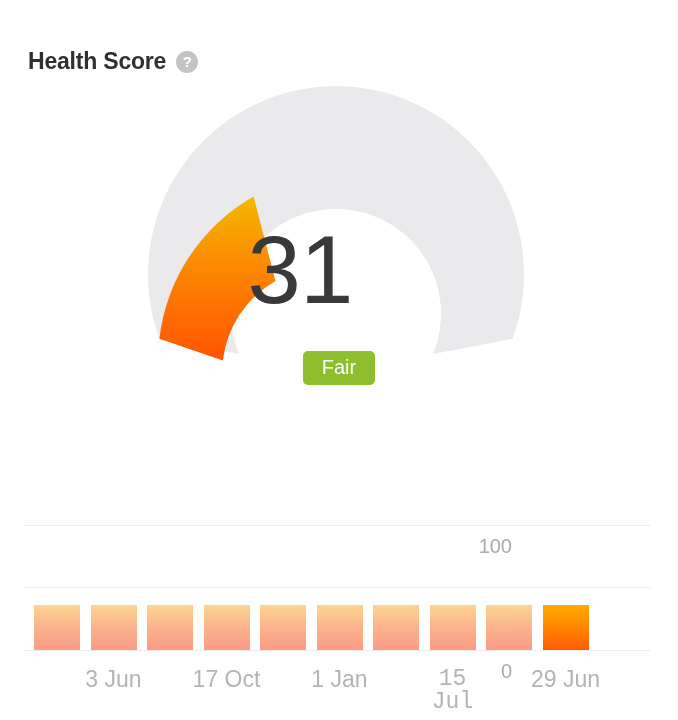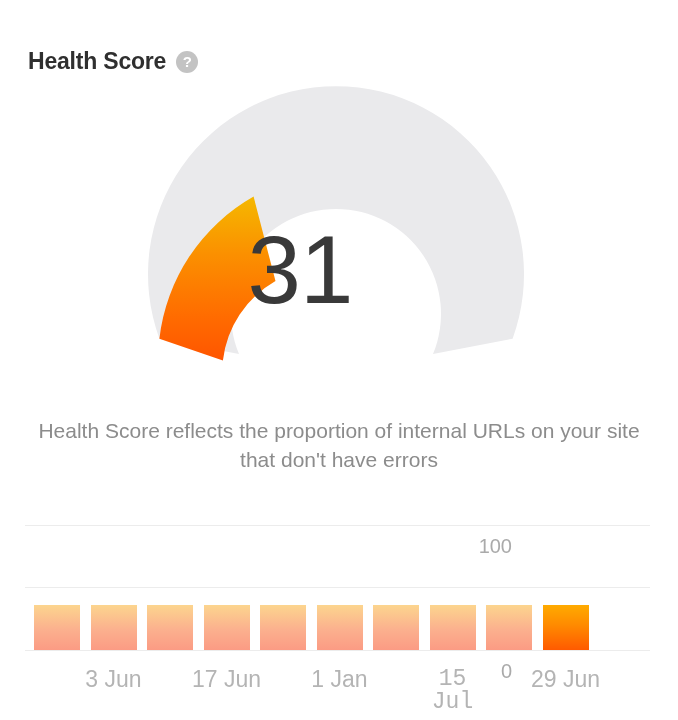--- a/index.html
+++ b/index.html
@@ -195,24 +195,26 @@
                Z"></path>
 
       <path fill="url(#arcGrad)" d="M 159.4 268.7
                A 188 188 0 0 1 253.6 126.6
                L 275.5 211.1
                A 105 105 0 0 0 222.9 290.5
                Z"></path>
     </svg>
     <div class="gauge-center">
       <div class="gauge-value">31</div>
+      <div class="gauge-badge">
+        <span>Fair</span>
+      </div>
     </div>
   </div>
 
-  <div class="description">Health Score reflects the proportion of internal URLs on your site that don't have errors</div>
 
   <div class="chart">
     <div class="gridline" style="top:20px;"></div>
     <div class="gridline" style="top:82px;"></div>
     <div class="gridline" style="top:145px;"></div>
 
     <div class="ytick" style="top:31px;">100</div>
     <div class="ytick" style="top:103px;">50</div>
     <div class="ytick" style="top:156px;">0</div>
 
@@ -224,20 +226,20 @@
         <div class="bar" style="left: 226px; height: 44.95px;"></div>
         <div class="bar" style="left: 282.5px; height: 44.95px;"></div>
         <div class="bar" style="left: 339px; height: 44.95px;"></div>
         <div class="bar" style="left: 395.5px; height: 44.95px;"></div>
         <div class="bar" style="left: 452px; height: 44.95px;"></div>
         <div class="bar current" style="left: 508.5px; height: 44.95px;"></div>
       </div>
 
     <div id="xticks">
         <div class="xtick" style="left: 113.5px; top: 163px;">3 Jun</div>
-        <div class="xtick" style="left: 226.5px; top: 163px;">17 Jun</div>
+        <div class="xtick" style="left: 226.5px; top: 163px;">17 Oct</div>
         <div class="xtick" style="left: 339.5px; top: 163px;">1 Jan</div>
         <div class="xtick" style="left: 452.5px; top: 163px; font-family: Liberation Mono, monospace;">15 Jul</div>
         <div class="xtick" style="left: 565.5px; top: 163px;">29 Jun</div>
       </div>
   </div>
 
 </div>
 
 </body></html>

